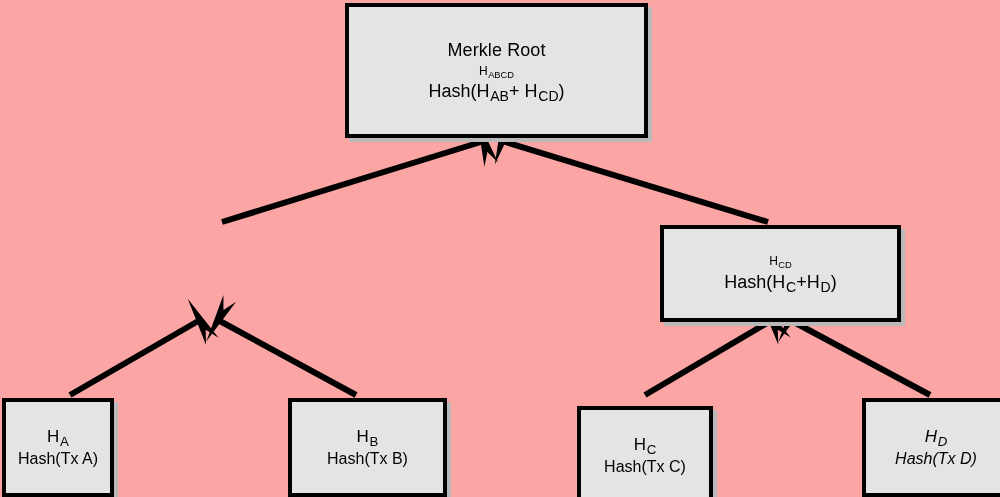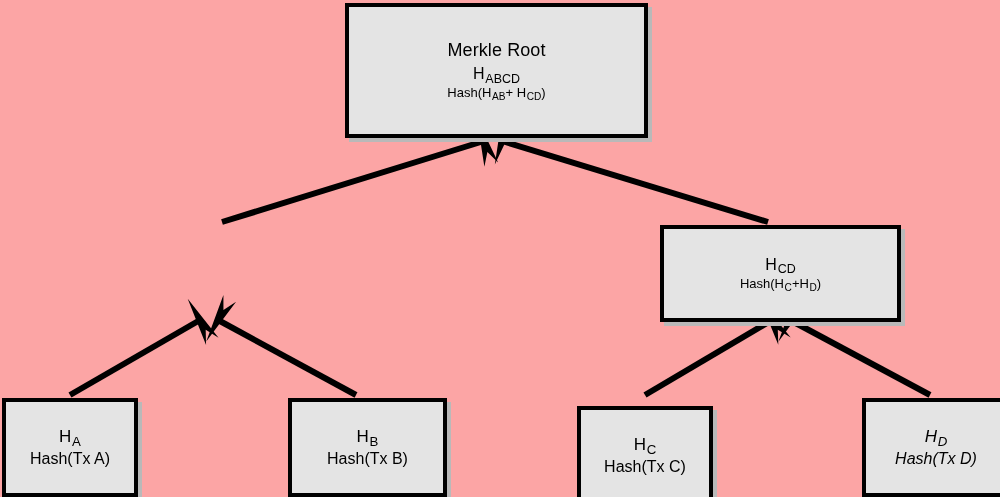--- a/index.html
+++ b/index.html
@@ -42,40 +42,40 @@
     display: block;
     white-space: nowrap;
     text-align: center;
   }
   .title-line {
     font-size: 18px;
     letter-spacing: 0.1px;
     margin-bottom: 5px;
   }
   .hsym-line {
-    font-size: 16px;
+    font-size: 12px;
     margin-bottom: 3px;
   }
   .formula-line {
-    font-size: 13px;
+    font-size: 18px;
   }
   .leaf .hsym-line { font-size: 17px; margin-bottom: 4px; }
   .leaf .formula-line { font-size: 16px; }
   sub {
     font-size: 0.78em;
     vertical-align: baseline;
     position: relative;
     top: 0.30em;
     padding-left: 0.06em;
   }
   
   #node-root { left: 345px;  top: 3px;   width: 303px; height: 135px; }
   #node-hab  { left: 89px;   top: 225px; width: 241px; height: 91px;  }
   #node-hcd  { left: 660px;  top: 225px; width: 241px; height: 97px;  }
-  #node-ha   { left: 2px;    top: 398px; width: 136px; height: 99px;  }
+  #node-ha   { left: 2px;    top: 398px; width: 112px; height: 99px;  }
   #node-hb   { left: 288px;  top: 398px; width: 159px; height: 99px;  }
   #node-hc   { left: 577px;  top: 398px; width: 136px; height: 99px; margin-top: 8px;  }
   #node-hd   { left: 862px;  top: 398px; width: 148px; height: 99px; font-style: italic;  }
 </style>
 </head>
 <body>
 
 <div id="canvas">
 
   <svg id="edges" viewBox="0 0 1000 497" width="1000" height="497" xmlns="http://www.w3.org/2000/svg">

